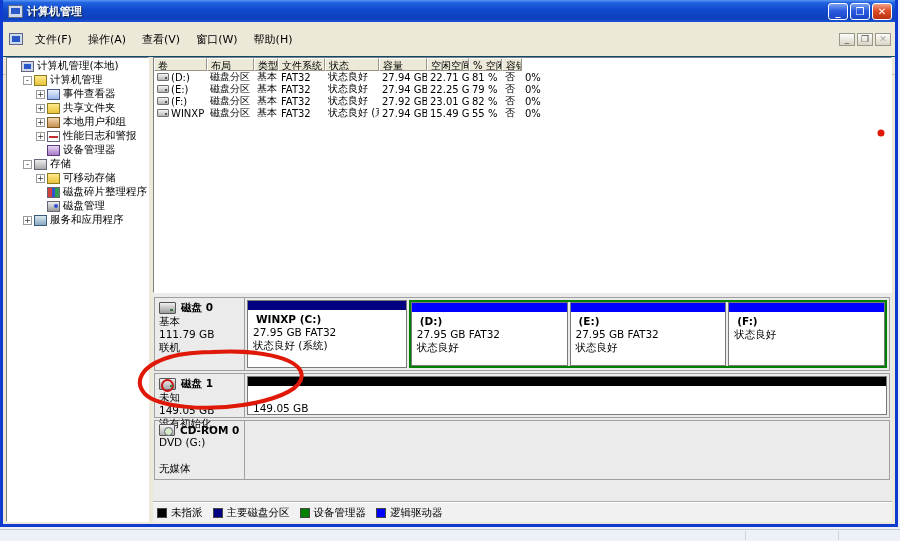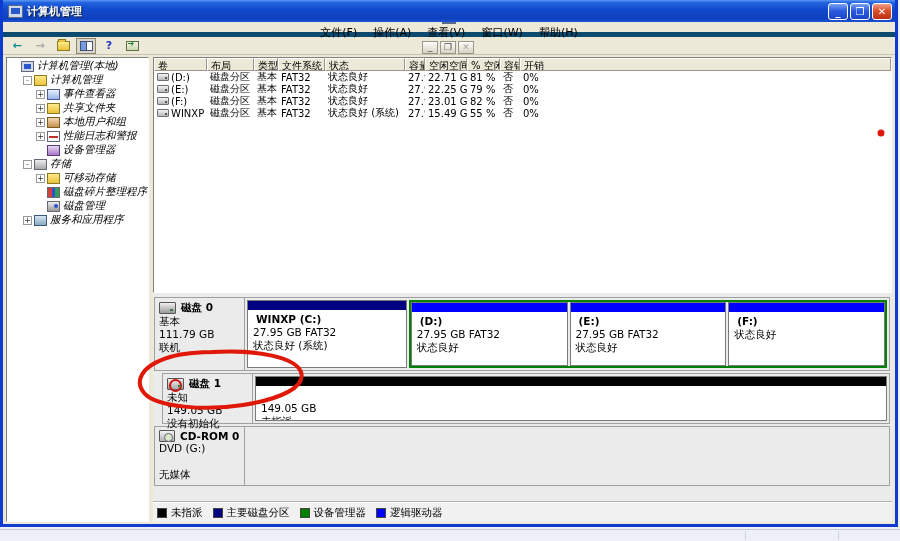--- a/index.html
+++ b/index.html
@@ -12,21 +12,21 @@
   .titlebar { height:22px; display:flex; align-items:center; padding:0 3px;
     background:linear-gradient(180deg,#5a96f2 0%,#2163e0 12%,#1149cc 45%,#0e40bc 85%,#1c53d8 100%); }
   .title-icon { width:15px; height:13px; margin:0 4px 0 2px; background:#cfd8ea; border:1px solid #5a6a8a; position:relative; }
   .title-icon::after { content:""; position:absolute; left:2px; top:2px; right:2px; bottom:3px; background:#2a58c8; }
   .title-text { color:#fff; font-weight:bold; font-size:11px; text-shadow:1px 1px 1px #123; flex:1; }
   .winbtn { width:20px; height:17px; margin-left:2px; border:1px solid #fff; border-radius:3px;
     color:#fff; font-size:10px; line-height:15px; text-align:center; font-weight:bold;
     background:linear-gradient(180deg,#7ba1f2,#2b5be0 45%,#1a46c6); }
   .winbtn.close { background:linear-gradient(180deg,#f0a08c,#dd4f28 45%,#b93213); }
 
-  .menubar { height:15px; display:flex; align-items:center; background:#ece9d8; border-bottom:5px solid #0c4a6e; padding:0 2px;flex-direction:column; }
+  .menubar { height:35px; display:flex; align-items:center; background:#ece9d8; border-bottom:1px solid #0c4a6e; padding:0 2px; }
   .child-icon { width:14px; height:12px; margin:0 4px; background:#cfd8ea; border:1px solid #5a6a8a; position:relative; }
   .child-icon::after { content:""; position:absolute; left:2px; top:2px; right:2px; bottom:2px; background:#2a58c8; }
   .menu-item { padding:1px 8px; color:#000; }
   .menu-spacer { flex:1; }
   .mdi-btn { width:16px; height:13px; margin-right:2px; border:1px solid #9a968a; background:linear-gradient(180deg,#fdfdfb,#d8d4c4);
     font-size:9px; line-height:11px; text-align:center; color:#444; }
   .mdi-btn.disabled { color:#aaa; }
 
   .toolbar { height:18px; display:flex; align-items:center; background:#ece9d8; border-bottom:1px solid #c8c4b0; padding:0 4px; gap:3px; }
   .tbtn { width:20px; height:16px; display:flex; align-items:center; justify-content:center; font-size:11px; }
@@ -36,21 +36,21 @@
   .mini-folder { width:13px; height:10px; background:linear-gradient(180deg,#ffe98a,#e8c33a); border:1px solid #8a7a20; position:relative; }
   .mini-folder::before { content:""; position:absolute; top:-3px; left:0; width:6px; height:2px; background:#e8c33a; border:1px solid #8a7a20; border-bottom:none; }
   .mini-panes { width:13px; height:10px; border:1px solid #44507a; background:#fff; display:flex; }
   .mini-panes span { flex:1; } .mini-panes span:first-child { background:#7a9ae0; border-right:1px solid #44507a; }
   .mini-help { color:#2233bb; font-weight:bold; font-size:11px; }
   .mini-export { width:13px; height:10px; border:1px solid #607040; background:linear-gradient(180deg,#f2f2e8,#cdd8b0); position:relative; }
   .mini-export::after { content:"➔"; position:absolute; left:1px; top:-3px; font-size:8px; color:#2a7a2a; }
 
   
   .content { position:absolute; top:57px; bottom:2px; left:3px; right:3px; display:flex; }
-  .tree-pane { width:143px; background:#fff; border:1px solid; border-color:#808080 #fff #fff #808080; overflow:hidden; padding-top:1px;font-style:italic; }
+  .tree-pane { width:143px; background:#fff; border:1px solid; border-color:#808080 #fff #fff #808080; overflow:hidden; padding-top:1px; }
   .tree-row { display:flex; align-items:center; height:14px; white-space:nowrap; }
   .expander { width:9px; height:9px; border:1px solid #9a9a9a; background:#fff; font-size:8px; line-height:7px; text-align:center; color:#333; margin-right:2px; flex:none; }
   .expander.none { visibility:hidden; }
   .ticon { width:13px; height:11px; margin-right:3px; flex:none; border:1px solid #667; background:#ccc; position:relative; }
   .ticon.computer { background:#cfd8ea; } .ticon.computer::after { content:""; position:absolute; inset:2px; background:#2a58c8; }
   .ticon.folder-tools, .ticon.shared-folders, .ticon.removable { background:linear-gradient(180deg,#ffe98a,#e8c33a); border-color:#8a7a20; }
   .ticon.event-viewer { background:linear-gradient(180deg,#e8f0ff,#9ab4e8); border-color:#4a5a8a; }
   .ticon.users { background:linear-gradient(180deg,#f2d8b0,#c89050); border-color:#7a5a20; }
   .ticon.performance { background:#fff; } .ticon.performance::after { content:""; position:absolute; left:1px; right:1px; top:4px; border-top:2px solid #c03030; }
   .ticon.device-manager { background:linear-gradient(180deg,#e8d8f2,#a878c8); border-color:#5a3a7a; }
@@ -63,21 +63,21 @@
   .splitter { width:4px; background:#ece9d8; }
   .right-pane { flex:1; display:flex; flex-direction:column; }
 
   
   .volume-pane { height:236px; background:#fff; border:1px solid; border-color:#808080 #fff #fff #808080; overflow:hidden; }
   .vt-header { display:flex; height:13px; }
   .vt-h { background:#ece9d8; border-right:1px solid #9a968a; border-bottom:1px solid #9a968a; border-top:1px solid #fff; border-left:1px solid #fff;
     font-size:10px; padding:0 3px; white-space:nowrap; overflow:hidden; flex:none; }
   .vt-row { display:flex; height:12px; align-items:center; }
   .vt-c { font-size:10px; padding:0 3px; white-space:nowrap; overflow:hidden; flex:none; display:flex; align-items:center; gap:2px; }
-  .c0{width:53px;} .c1{width:47px;} .c2{width:24px;} .c3{width:47px;} .c4{width:80px;} .c5{width:20px;} .c6{width:42px;} .c7{width:33px;} .c8{width:20px;} .c9{flex:1 !important;}
+  .c0{width:53px;} .c1{width:47px;} .c2{width:24px;} .c3{width:47px;} .c4{width:54px;} .c5{width:48px;} .c6{width:42px;} .c7{width:33px;} .c8{width:20px;} .c9{flex:1 !important;}
   .drive-ic { width:12px; height:8px; background:linear-gradient(180deg,#f4f4f4,#b8b8b8); border:1px solid #707070; border-radius:1px; flex:none; position:relative; }
   .drive-ic::after { content:""; position:absolute; right:1px; top:3px; width:2px; height:2px; background:#555; }
 
   
   .graph-pane { flex:1; background:#ebebeb; padding:4px 2px 0 1px; overflow:hidden; }
   .disk-row { display:flex; border:1px solid #a0a0a0; background:#ebebeb; margin-bottom:2px; }
   .disk-head { width:90px; flex:none; border-right:1px solid #a0a0a0; padding:3px 4px; }
   .dh-top { display:flex; align-items:center; gap:5px; font-weight:bold; font-size:10.5px; }
   .dh-line { font-size:10.5px; line-height:13px; white-space:nowrap; }
   .hdd-ic { width:17px; height:12px; background:linear-gradient(180deg,#f0f0f0,#9a9a9a); border:1px solid #555; border-radius:1px; position:relative; flex:none; }
@@ -230,21 +230,20 @@
           <div class="vt-header">
             <span class="vt-h c0">卷</span>
             <span class="vt-h c1">布局</span>
             <span class="vt-h c2">类型</span>
             <span class="vt-h c3">文件系统</span>
             <span class="vt-h c4">状态</span>
             <span class="vt-h c5">容量</span>
             <span class="vt-h c6">空闲空间</span>
             <span class="vt-h c7">% 空闲</span>
             <span class="vt-h c8">容错</span>
-            <span class="vt-h c9">开销</span>
           </div>
           <div class="vt-row">
             <span class="vt-c c0">
               <span class="drive-ic"></span>
               <span>(D:)</span>
             </span>
             <span class="vt-c c1">
               <span>磁盘分区</span>
             </span>
             <span class="vt-c c2">
@@ -404,21 +403,21 @@
                   <div class="part-line">状态良好</div>
                 </div>
                 <div class="part-box" style="flex: 1 1 0px;">
                   <div class="part-stripe" style="background: rgb(0, 0, 255);"></div>
                   <div class="part-label">(F:)</div>
                   <div class="part-line">状态良好</div>
                 </div>
               </div>
             </div>
           </div>
-          <div class="disk-row" style="height: 51px; margin-left: 8px;">
+          <div class="disk-row" style="height: 45px;">
             <div class="disk-head">
               <div class="dh-top">
                 <span class="hdd-ic err"></span>
                 <span>磁盘 1</span>
               </div>
               <div class="dh-line">未知</div>
               <div class="dh-line">149.05 GB</div>
               <div class="dh-line">没有初始化</div>
             </div>
             <div class="part-area">

